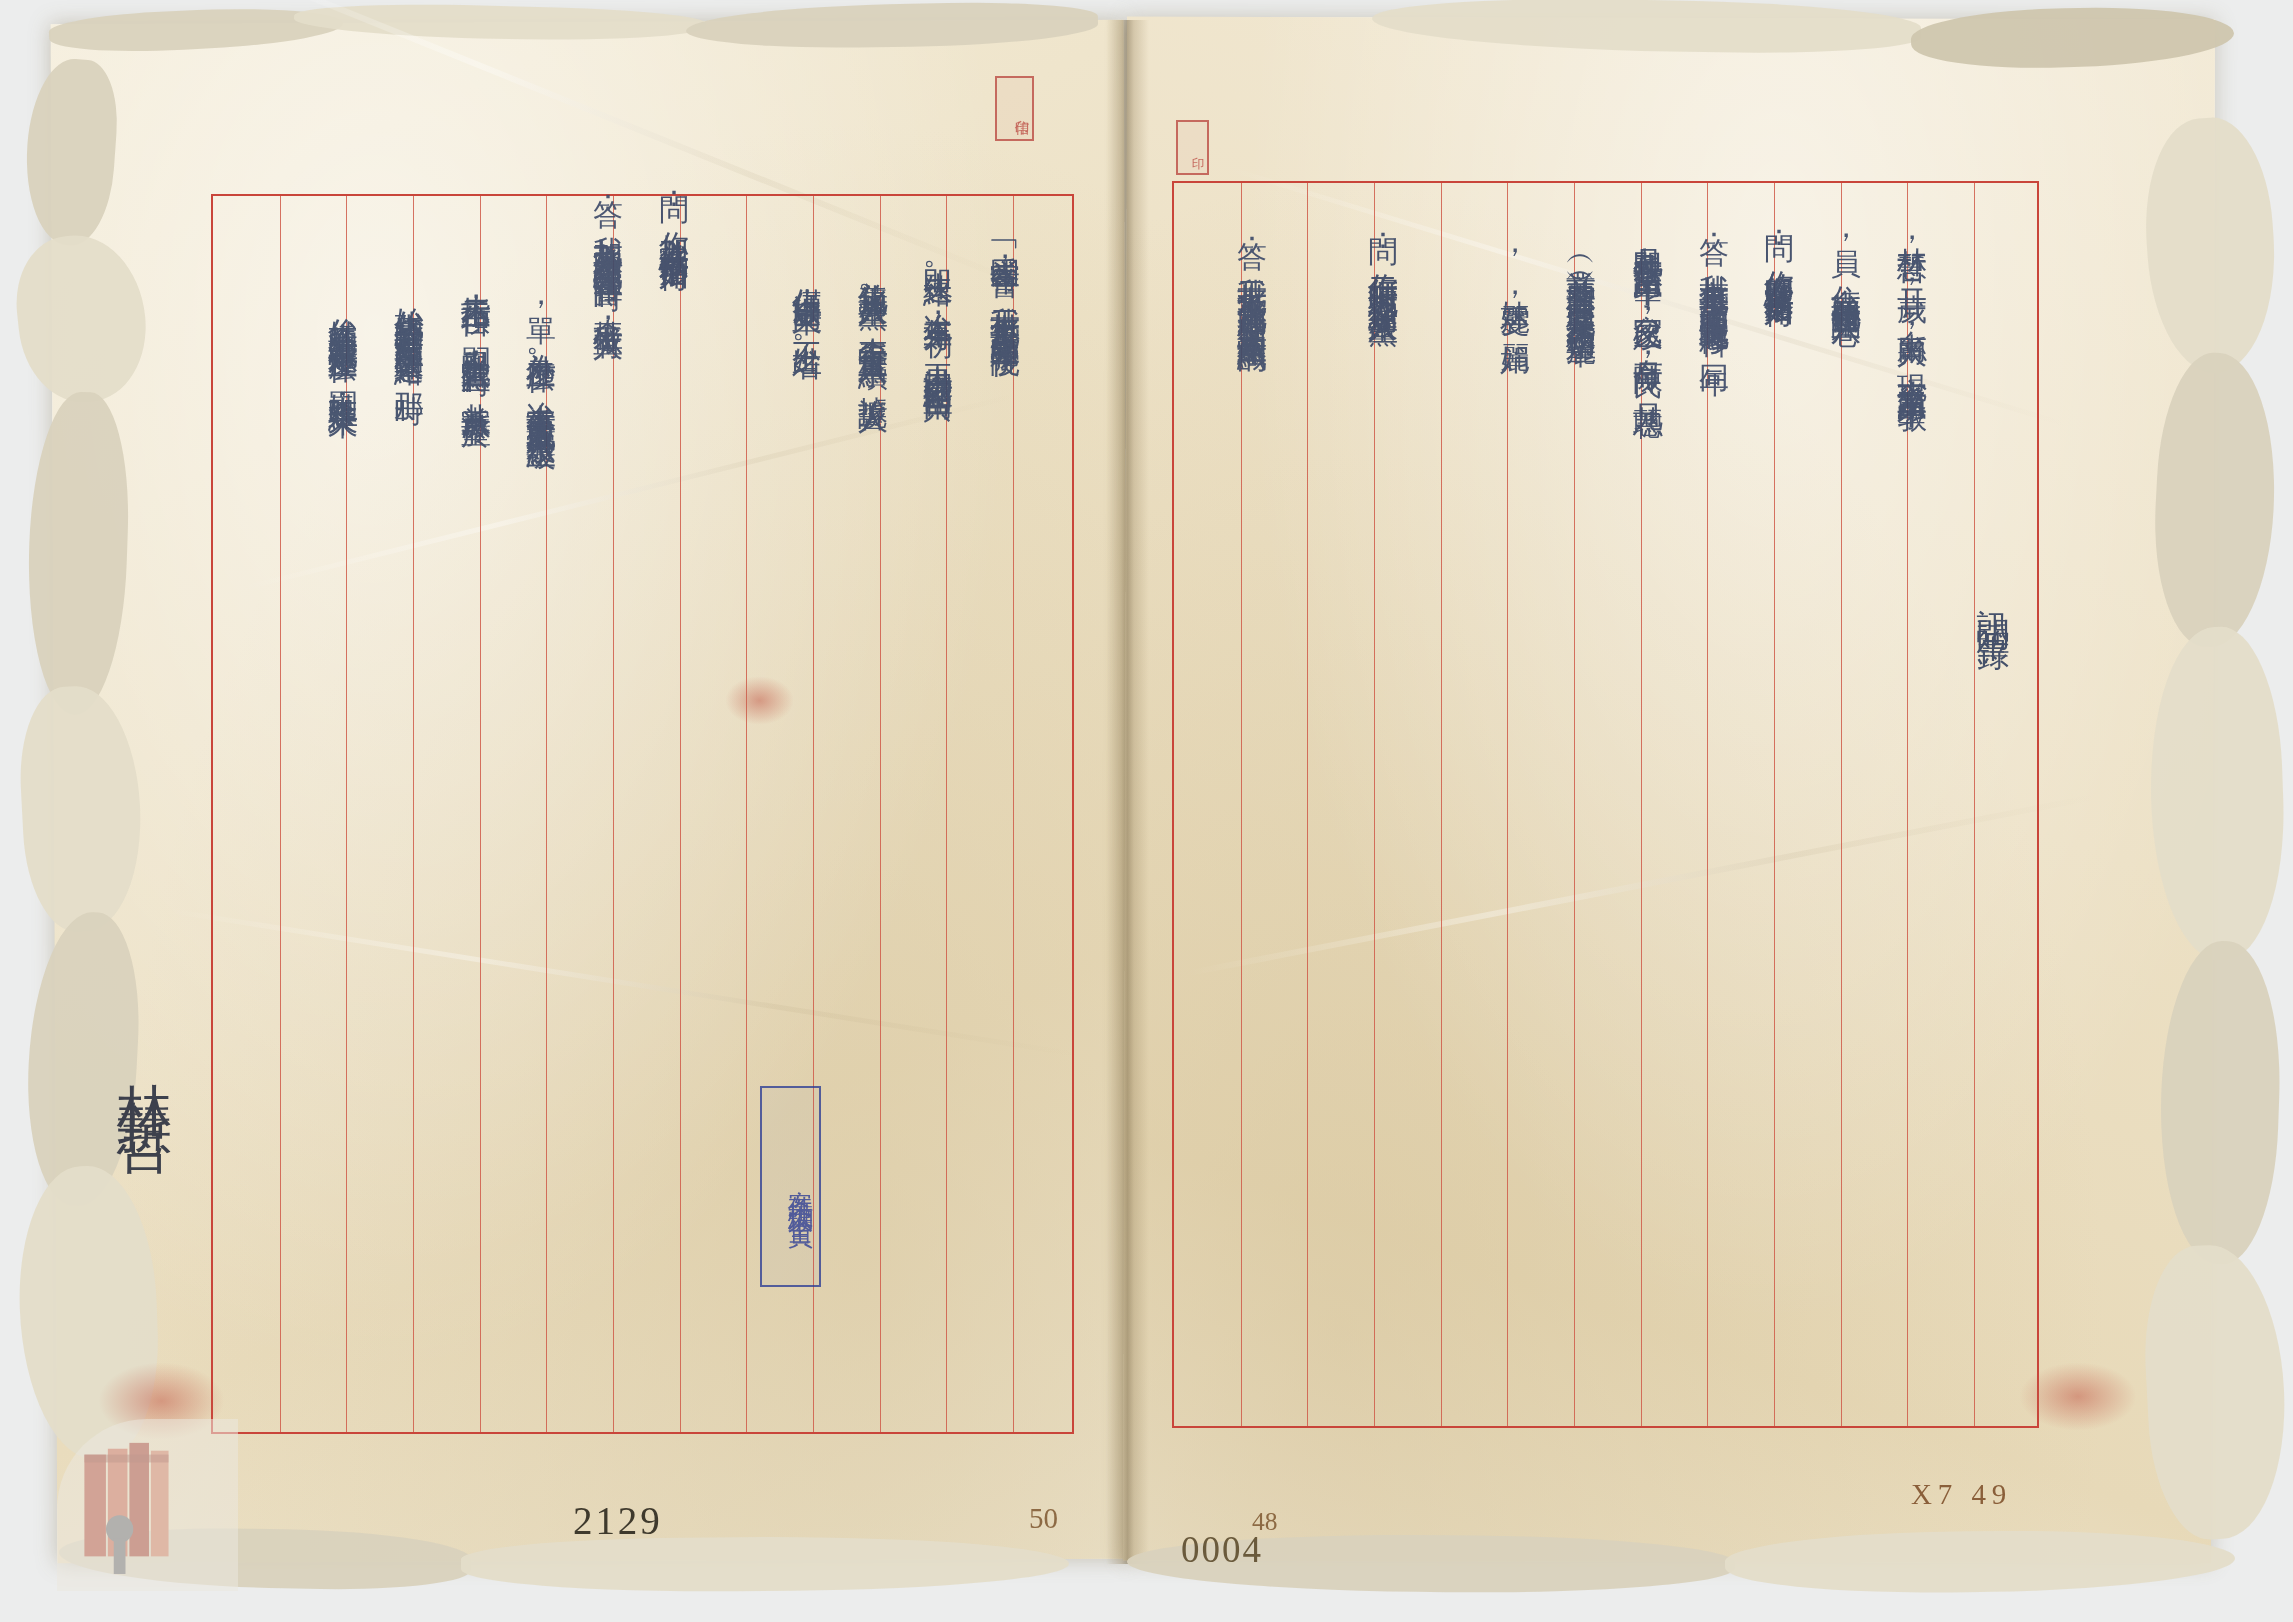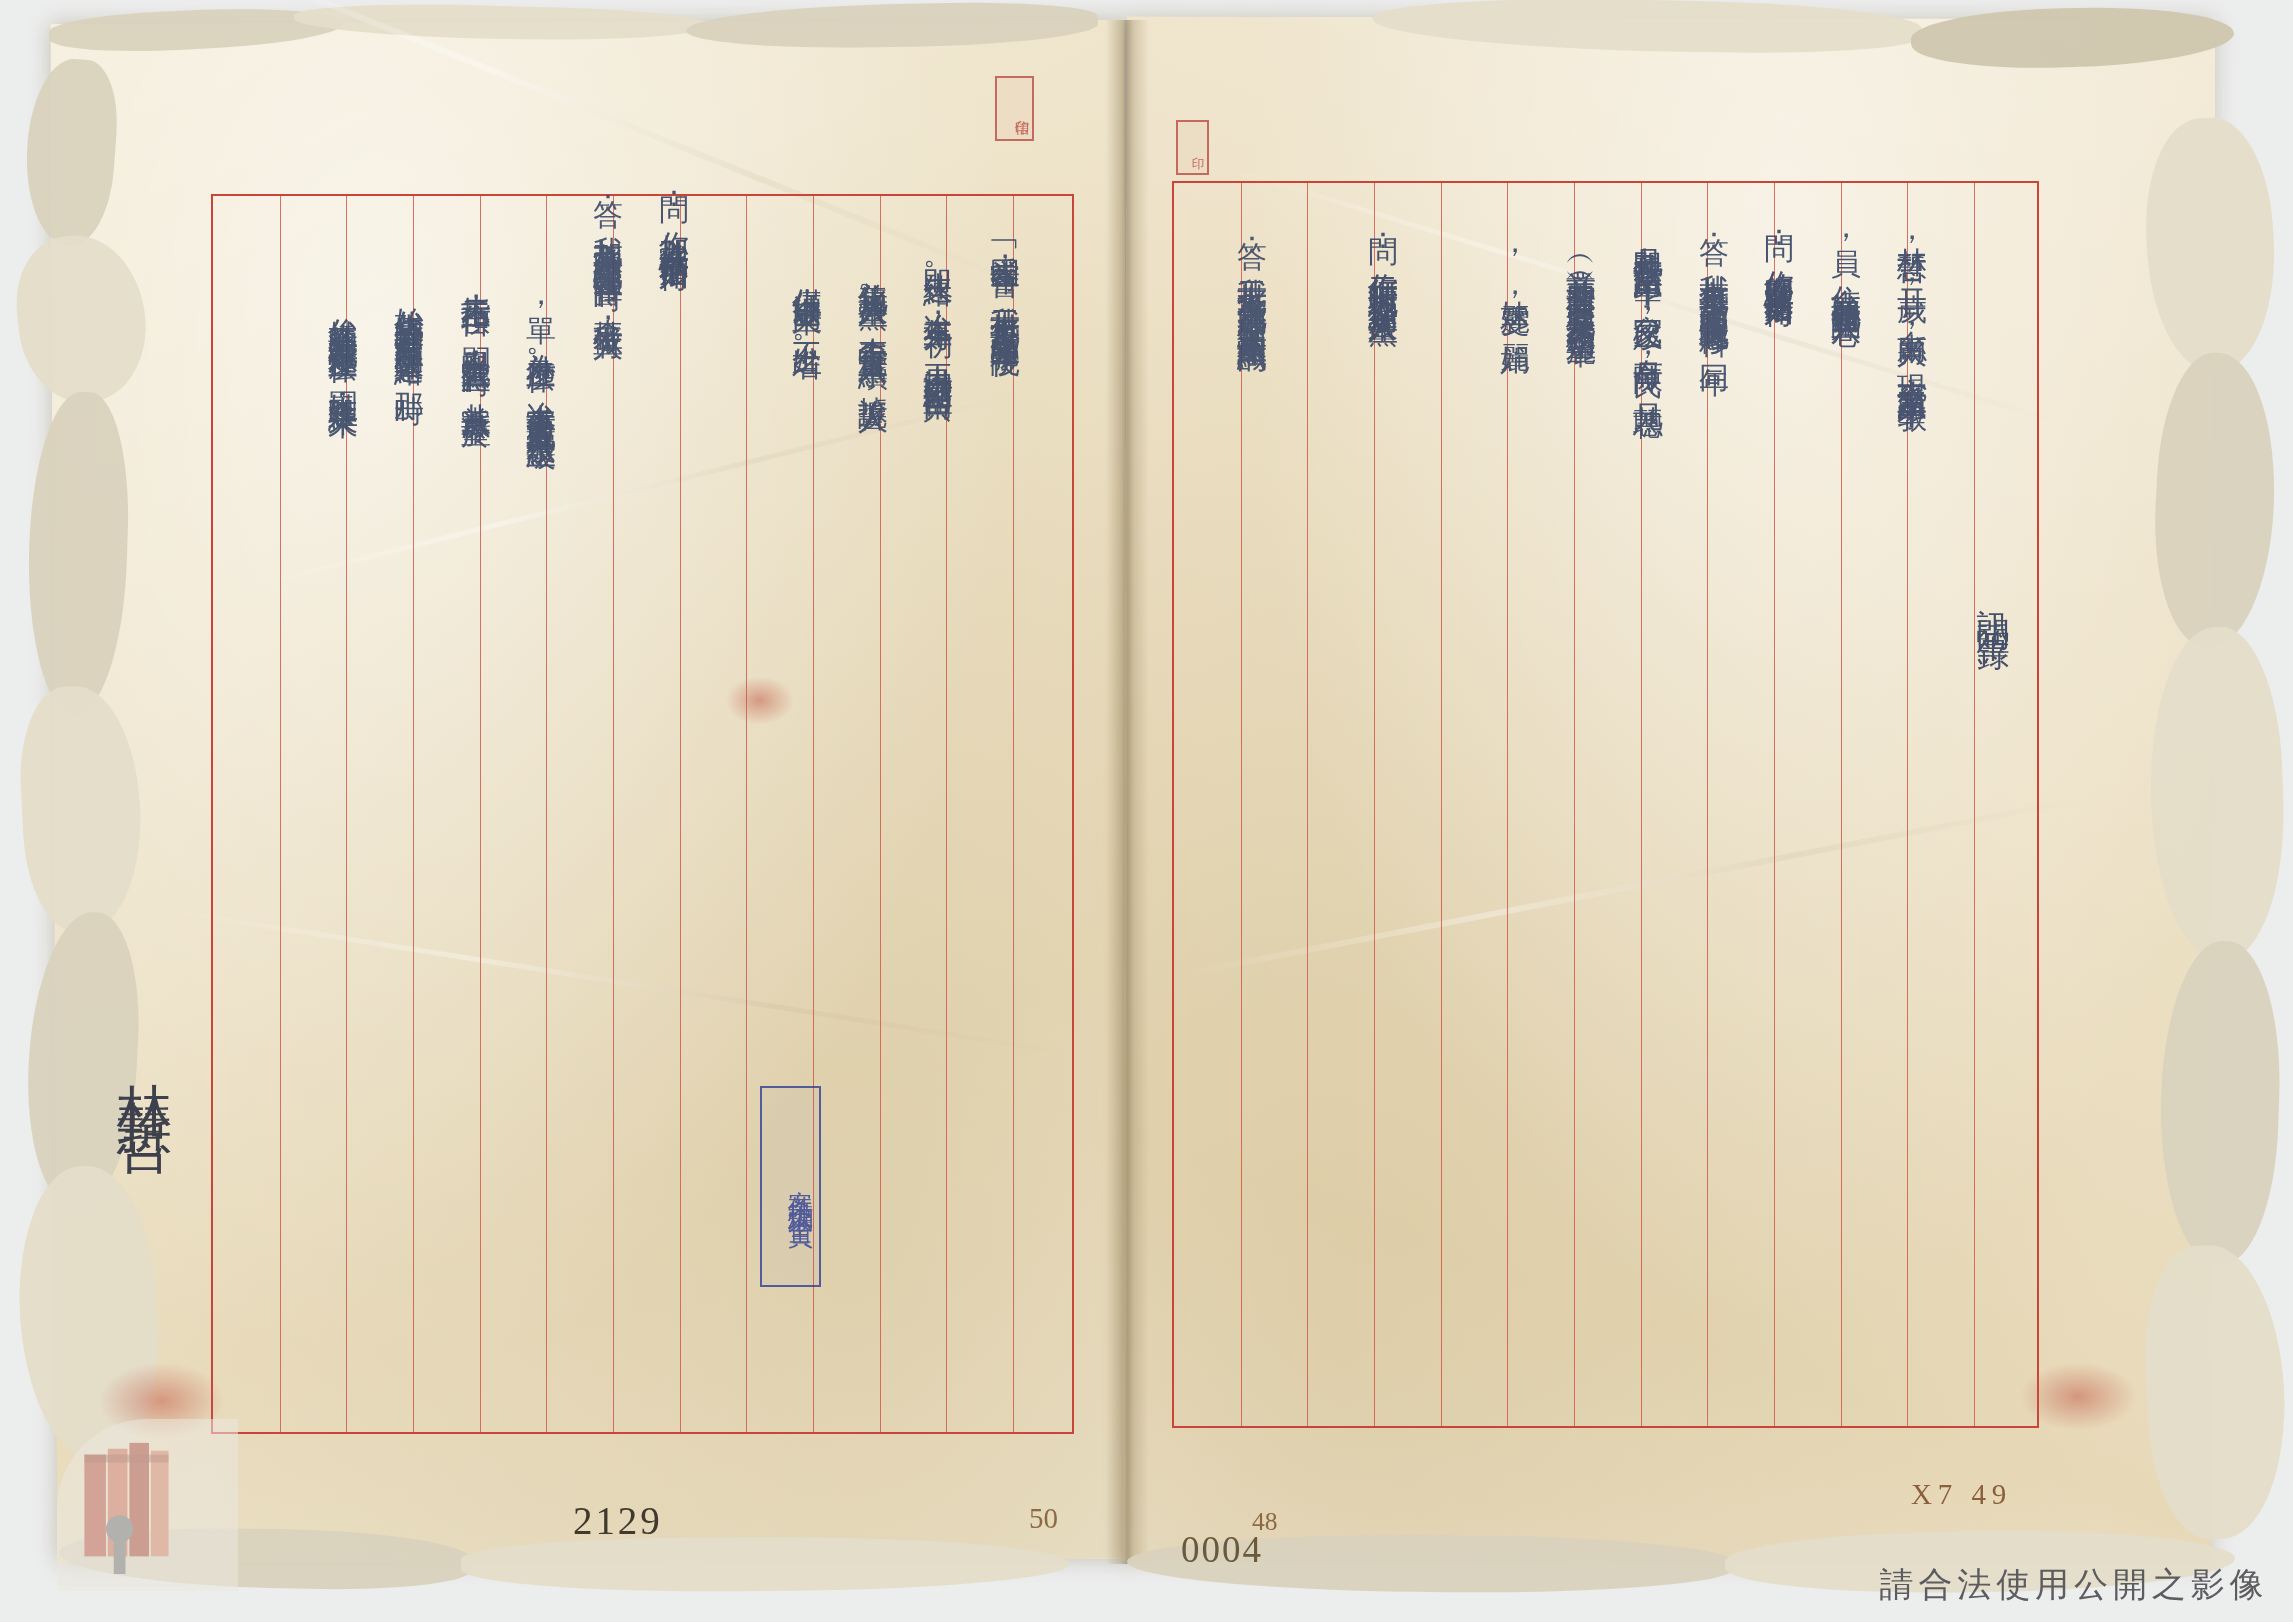--- a/index.html
+++ b/index.html
@@ -341,16 +341,15 @@
         <rect x="68" y="10" width="18" height="108" fill="#d07e63"></rect>
         <rect x="0" y="14" width="86" height="8" fill="#8d3a2c" opacity="0.5"></rect>
       </g>
       <g transform="translate(46,96)">
         <circle cx="18" cy="16" r="14" fill="#6d6f74"></circle>
         <rect x="12" y="26" width="12" height="36" fill="#6d6f74"></rect>
       </g>
     </svg>
   </div>
 
-  <div class="footer-notice">請合法使用公開之影像</div>
 
 </div>
 
 
 </body></html>

